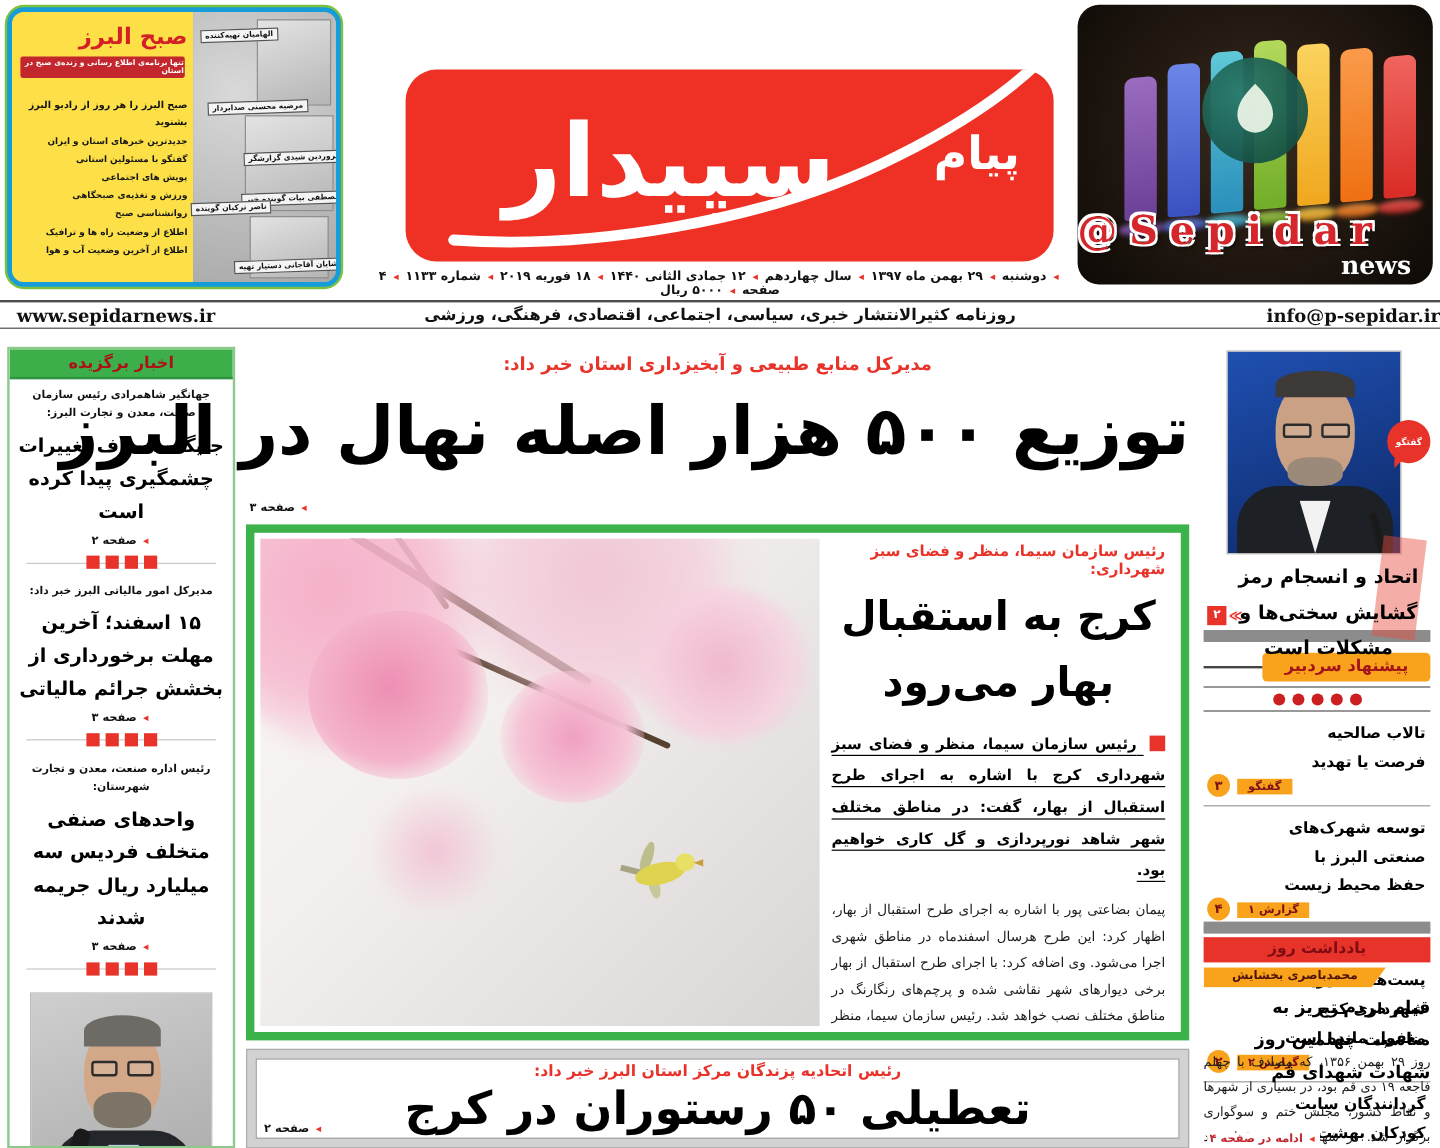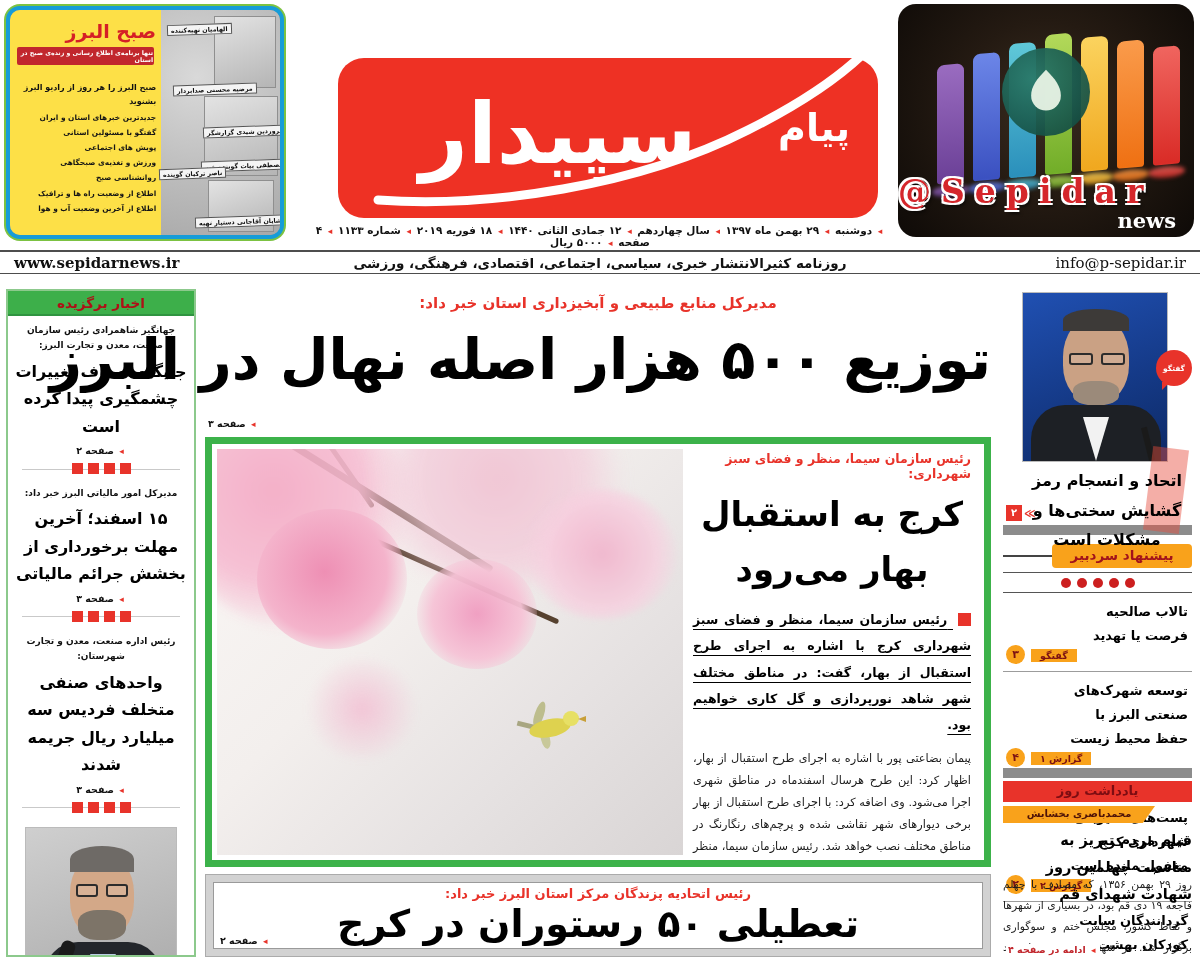--- a/index.html
+++ b/index.html
@@ -64,21 +64,21 @@
     color:#d5262b; direction:ltr;
     text-shadow:-2px -2px 0 #fff, 2px -2px 0 #fff, -2px 2px 0 #fff, 2px 2px 0 #fff, 3px 4px 3px rgba(0,0,0,.55); }
   .handle-suffix { position:absolute; right:18px; bottom:4px; font-family:"DejaVu Serif", serif;
     font-weight:bold; font-size:21px; color:#fff; direction:ltr; }
 
   
   .info-bar { left:0; top:250px; width:1200px; height:24px; border-top:2px solid #4d4d4d;
     border-bottom:1px solid #4d4d4d; display:flex; align-items:center; direction:ltr; background:#fff; }
   .info-web { padding-left:14px; width:300px; font-family:"DejaVu Serif", serif; font-weight:bold; font-size:15px; color:#111; }
   .info-desc { flex:1; text-align:center; direction:rtl; font-size:13.5px; font-weight:bold; color:#111; }
-  .info-mail { padding-right:14px; width:300px; text-align:right; font-family:"DejaVu Serif", serif; font-weight:normal; font-size:15px; color:#111; }
+  .info-mail { width:300px; text-align:right; font-family:"DejaVu Serif", serif; font-weight:bold; font-size:15px; color:#111; }
 
   
   .featured { left:6px; top:289px; width:190px; height:668px; border:2px solid #8cc98c; background:#fff; overflow:hidden; }
   .featured-header { height:25px; background:#3daf4a; border-bottom:2px solid #2f9440;
     color:#ae1017; font-weight:800; font-size:13.5px; text-align:center; line-height:24px; }
   .fitem { padding:7px 7px 2px; text-align:center; }
   .fkicker { font-size:9px; font-weight:800; color:#111; line-height:1.7; }
   .fheadline { font-size:16px; font-weight:800; color:#000; line-height:1.72; margin-top:4px; }
   .fpage { font-size:9.5px; font-weight:bold; color:#111; margin-top:5px; }
   .fsep { display:flex; align-items:center; justify-content:center; gap:5px; height:15px; position:relative; margin:3px 14px; }

